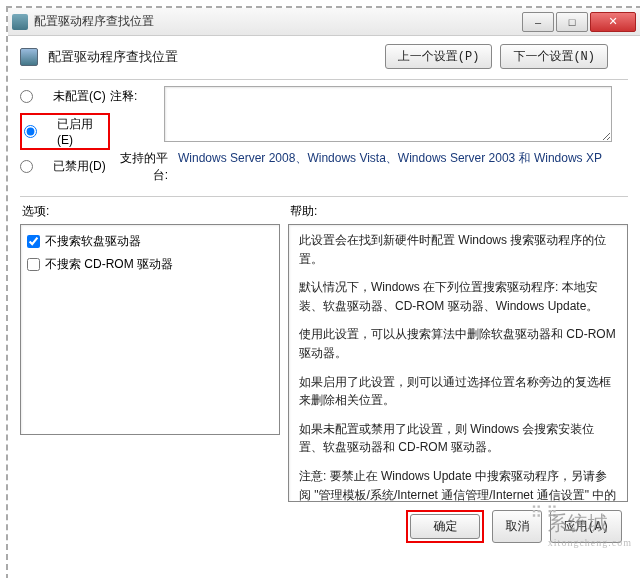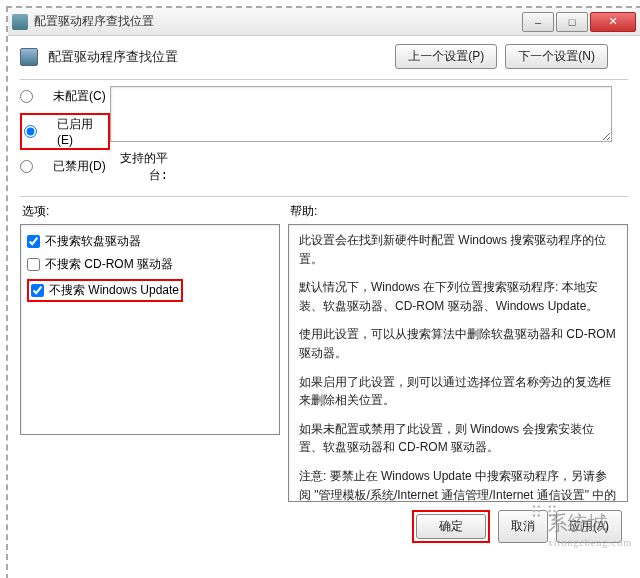--- a/index.html
+++ b/index.html
@@ -50,35 +50,36 @@
     .header-icon { width: 18px; height: 18px; background: linear-gradient(#9bd,#478); border:1px solid #567; border-radius:2px; }
     .header-title { font-size: 13px; color:#222; flex:0 0 auto; }
     .nav-btns { margin-left:auto; display:flex; gap:8px; margin-right:20px;}
     .btn {
       padding: 3px 12px;
       border: 1px solid #888;
       background: linear-gradient(#fdfdfd,#e4e4e4);
       border-radius: 3px;
       font-size: 12px;
       color:#222;
+      font-family:Liberation Mono, monospace;
     }
     .divider { height:1px; background:#ccc; margin: 2px 12px 4px 12px; }
     .config-row { display:flex; padding: 2px 12px; }
     .radio-col { width: 90px; display:flex; flex-direction:column; gap:8px; padding-top:2px;}
     .radio-item { display:flex; align-items:center; gap:20px; }
     .radio-item input { margin:0; }
     .comment-col { flex:1; display:flex; flex-direction:column; }
     .comment-row { display:flex; gap:6px; margin-bottom:4px;}
     .comment-label { width:48px; padding-top:2px;}
     .comment-box {
       flex:1; height:56px; border:1px solid #aaa; background:#fff;
       box-shadow: inset 1px 1px 2px rgba(0,0,0,0.1);
       margin-right:16px;
     }
-    .platform-row { display:flex; gap:6px; margin-top:4px;font-family:Liberation Mono, monospace;}
+    .platform-row { display:flex; gap:6px; margin-top:4px;}
     .platform-label { width:62px; text-align:right; padding-right:4px;}
     .platform-text { flex:1; color:#1a3a7a; font-size:12px; padding-right:16px;}
     .highlight-red { border: 2px solid #e00; padding:1px 2px; display:inline-flex; }
     .hr { height:1px; background:#ccc; margin: 10px 12px 6px 12px;}
     .section-labels { display:flex; padding: 0 14px; gap:0; margin-bottom:4px;}
     .section-labels .lbl-left { width: 268px;}
     .panes { display:flex; padding: 0 12px; gap:8px; }
     .pane {
       border:1px solid #888; background:#fff;
       box-shadow: inset 1px 1px 2px rgba(0,0,0,0.08);
@@ -137,24 +138,26 @@
           <span>已启用(E)</span>
         </label>
       </span>
       <label class="radio-item">
         <input type="radio" name="cfg" style="">
         <span>已禁用(D)</span>
       </label>
     </div>
     <div class="comment-col">
       <div class="comment-row">
+        <div class="comment-label">注释:</div>
         <textarea class="comment-box" style=""></textarea>
       </div>
       <div class="platform-row">
         <div class="platform-label">支持的平台:</div>
+        <div class="platform-text">Windows Server 2008、Windows Vista、Windows Server 2003 和 Windows XP</div>
       </div>
     </div>
   </div>
 
   <div class="hr"></div>
 
   <div class="section-labels">
     <div class="lbl-left">选项:</div>
     <div>帮助:</div>
   </div>
@@ -162,26 +165,20 @@
   <div class="panes">
     <div class="pane pane-left">
       <label class="chk-row">
         <input type="checkbox" checked="" style="">
         <span>不搜索软盘驱动器</span>
       </label>
       <label class="chk-row">
         <input type="checkbox" style="">
         <span>不搜索 CD-ROM 驱动器</span>
       </label>
-      <span class="highlight-red">
-        <label class="chk-row" style="margin-bottom:0">
-          <input type="checkbox" checked="" style="">
-          <span>不搜索 Windows Update</span>
-        </label>
-      </span>
     </div>
     <div class="pane pane-right">
       <p>此设置会在找到新硬件时配置 Windows 搜索驱动程序的位置。</p>
       <p>默认情况下，Windows 在下列位置搜索驱动程序: 本地安装、软盘驱动器、CD-ROM 驱动器、Windows Update。</p>
       <p>使用此设置，可以从搜索算法中删除软盘驱动器和 CD-ROM 驱动器。</p>
       <p>如果启用了此设置，则可以通过选择位置名称旁边的复选框来删除相关位置。</p>
       <p>如果未配置或禁用了此设置，则 Windows 会搜索安装位置、软盘驱动器和 CD-ROM 驱动器。</p>
       <p>注意: 要禁止在 Windows Update 中搜索驱动程序，另请参阅 "管理模板/系统/Internet 通信管理/Internet 通信设置" 中的 "关闭 Windows Update 设备驱动程序搜索"。</p>
     </div>
   </div>

